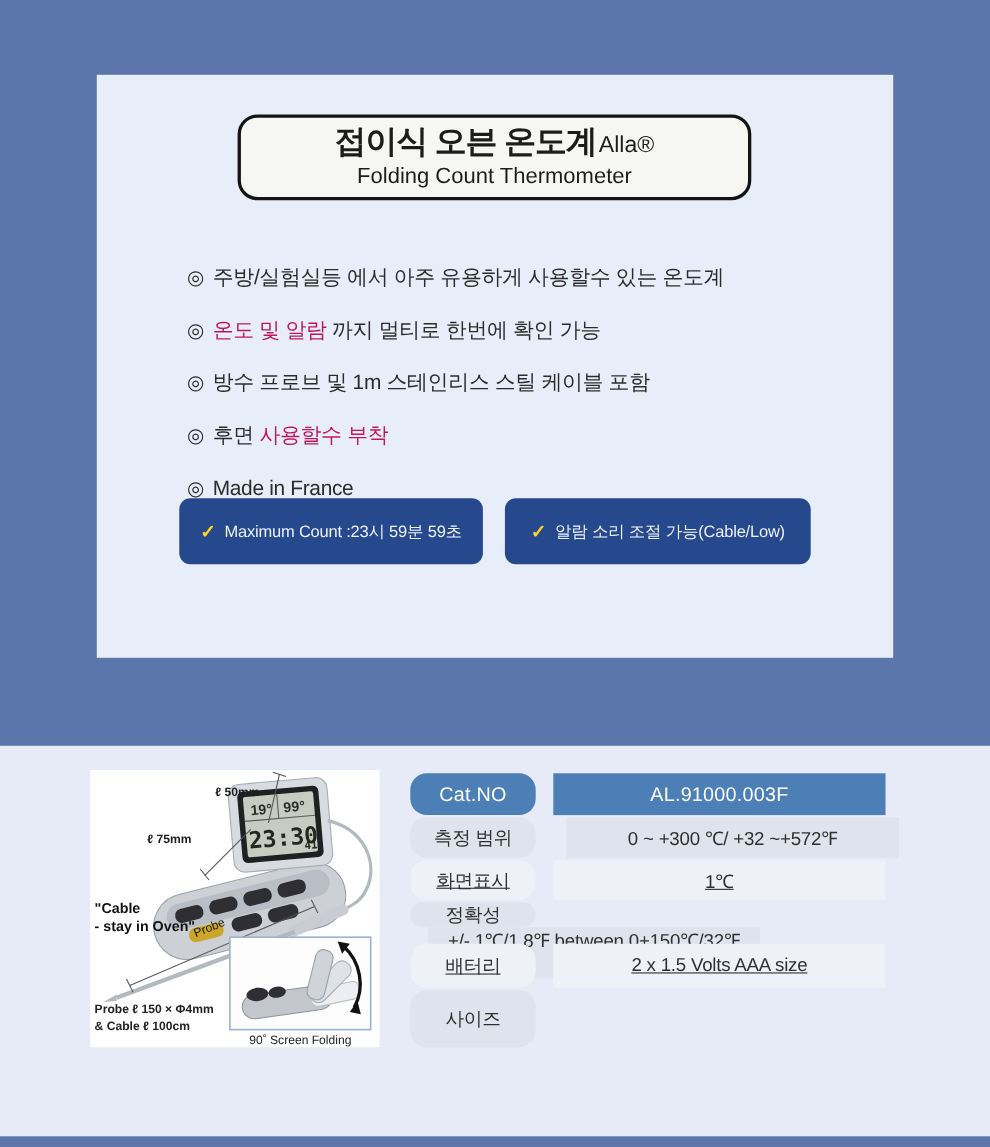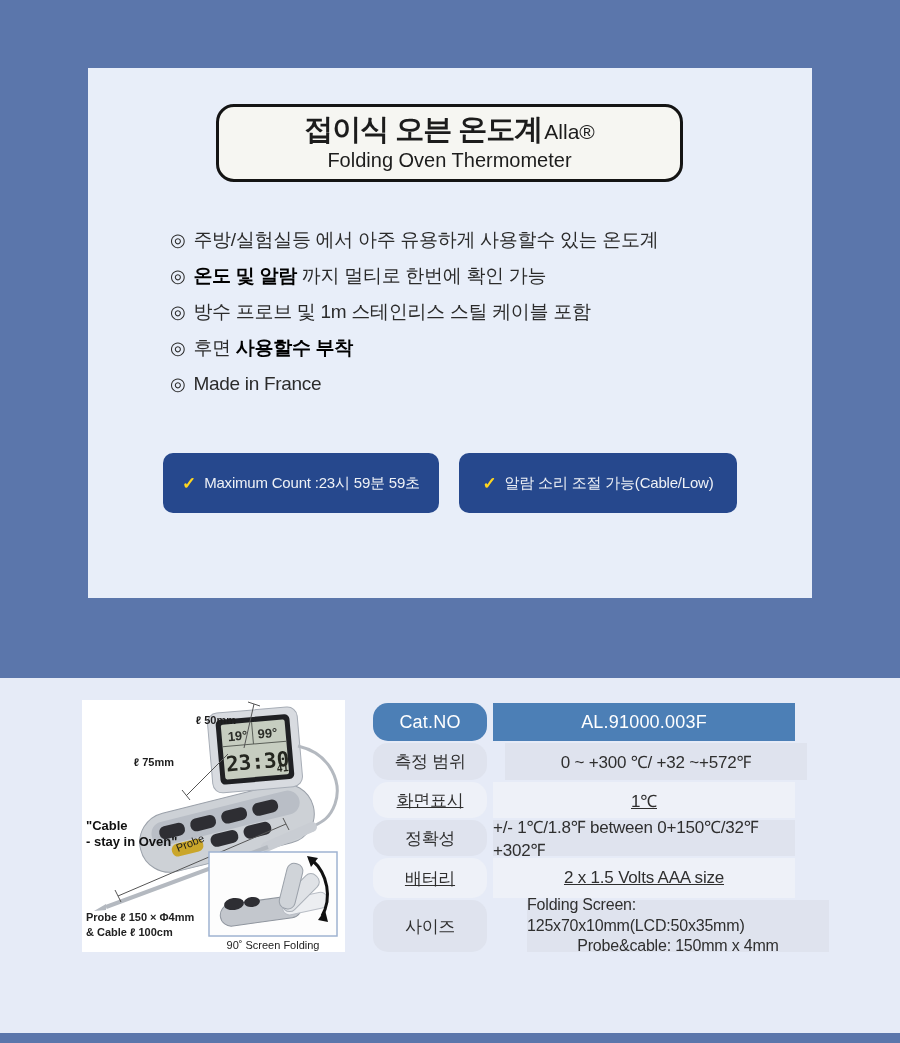--- a/index.html
+++ b/index.html
@@ -15,66 +15,66 @@
   .title-box {
     position:absolute; left:128px; top:36px; width:467px; height:78px;
     background:#f6f6f2; border:3px solid #141414; border-radius:18px;
     display:flex; flex-direction:column; align-items:center; justify-content:center;
   }
   .title-line1 { line-height:1.1; color:#1c1c1c; }
   .t-ko { font-size:29px; font-weight:700; letter-spacing:-1px; }
   .t-brand { font-size:21px; font-weight:400; margin-left:2px; }
   .title-line2 { font-size:20px; font-weight:500; color:#1c1c1c; margin-top:3px; }
   .features { position:absolute; left:82px; top:154px; list-style:none; }
-  .feature { height:36px; line-height:36px; font-size:19px; color:#2b2b2b; letter-spacing:-0.3px; }
+  .feature { height:36px; line-height:36px; font-size:19px; color:#2b2b2b; letter-spacing:-0.3px;margin-top:12px; }
   .feature .marker { margin-right:8px; font-size:18px; }
-  .feature .blue { color:#000000; font-weight:700; }
+  .feature .blue { color:#be185d; font-weight:400; }
   .badges { position:absolute; left:0; top:385px; width:724px; display:flex; justify-content:center; gap:20px; }
   .badge {
     height:60px; background:#26488d; border-radius:10px; color:#eef1f6;
     display:flex; align-items:center; justify-content:center; font-size:15px; letter-spacing:-0.2px;
   }
   .badge-1 { width:276px; }
   .badge-2 { width:278px; }
   .badge .check { color:#ffd61f; font-weight:700; font-size:17px; margin-right:8px; }
   .bottom { position:absolute; left:0; top:678px; width:900px; height:365px; background:#e6ebf7; }
   .product-figure { position:absolute; left:82px; top:22px; width:263px; height:252px; background:#ffffff; }
   .spec-table { position:absolute; left:373px; top:25px; width:459px; }
   .spec-row { display:flex; margin-bottom:2px; }
   .spec-label {
     width:114px; display:flex; align-items:center; justify-content:center;
     font-size:17px; color:#2f2f2f; letter-spacing:-0.3px;border-radius:15px;
   }
   .spec-value {
-    width:302px; margin-left:6px; display:flex; flex-direction:column;
+    width:302px; margin-left:16px; display:flex; flex-direction:column;
     align-items:center; justify-content:center; font-size:17px; color:#2f2f2f;
-    letter-spacing:-0.2px;
+    text-align:center; letter-spacing:-0.2px;
   }
   .spec-row.header { height:38px; }
   .spec-row.header .spec-label, .spec-row.header .spec-value {
     background:#4c7fb6; color:#ffffff; font-size:18px; letter-spacing:0.2px;
   }
   .spec-row.r-dark .spec-label, .spec-row.r-dark .spec-value { background:#dfe3ee; }
   .spec-row.r-light .spec-label, .spec-row.r-light .spec-value { background:#eef1f8;text-decoration:underline; }
-  .row-range { height:37px;gap:12px; } .row-display { height:36px; } .row-accuracy { height:36px; }
+  .row-range { height:37px;gap:12px; } .row-display { height:36px; } .row-accuracy { height:36px;flex-direction:column; }
   .row-battery { height:40px; } .row-size { height:52px;gap:34px; }
   .row-size .spec-value { font-size:16px; line-height:1.3; }
   .footer-bar { position:absolute; left:0; top:1033px; width:900px; height:10px; background:#5b76ab; }
   svg text { font-family:"Liberation Sans", sans-serif; }
   .lcd-main { font-family:"DejaVu Sans Mono", monospace; }
 </style>
 </head>
 <body>
 
 <div class="hero">
   <div class="panel">
 
     <div class="title-box">
       <div class="title-line1"><span class="t-ko">접이식 오븐 온도계</span><span class="t-brand">Alla®</span></div>
-      <div class="title-line2">Folding Oven Thermometer</div>
+      <div class="title-line2">Folding Count Thermometer</div>
     </div>
 
     <ul class="features">
       <li class="feature"><span class="marker">◎</span><span>주방/실험실등 에서 아주 유용하게 사용할수 있는 온도계</span><span class="blue"></span><span></span></li>
       <li class="feature"><span class="marker">◎</span><span></span><span class="blue">온도 및 알람</span><span> 까지 멀티로 한번에 확인 가능</span></li>
       <li class="feature"><span class="marker">◎</span><span>방수 프로브 및 1m 스테인리스 스틸 케이블 포함</span><span class="blue"></span><span></span></li>
       <li class="feature"><span class="marker">◎</span><span>후면 </span><span class="blue">사용할수 부착</span><span></span></li>
       <li class="feature"><span class="marker">◎</span><span>Made in France</span><span class="blue"></span><span></span></li>
     </ul>
 
@@ -178,22 +178,18 @@
     <div class="spec-row r-dark row-accuracy">
       <div class="spec-label">정확성</div>
       <div class="spec-value">+/- 1℃/1.8℉ between 0+150℃/32℉+302℉</div>
     </div>
     <div class="spec-row r-light row-battery">
       <div class="spec-label">배터리</div>
       <div class="spec-value">2 x 1.5 Volts AAA size</div>
     </div>
     <div class="spec-row r-dark row-size">
       <div class="spec-label">사이즈</div>
-      <div class="spec-value">
-        <div>Folding Screen: 125x70x10mm(LCD:50x35mm)</div>
-        <div>Probe&amp;cable: 150mm x 4mm</div>
-      </div>
     </div>
   </div>
 
 </div>
 
 <div class="footer-bar"></div>
 
 </body></html>

